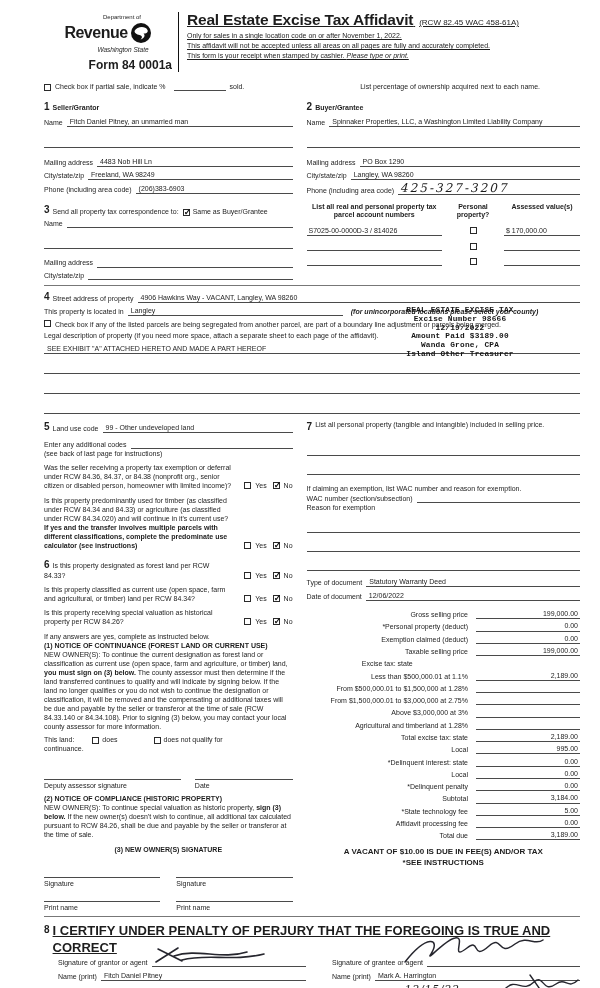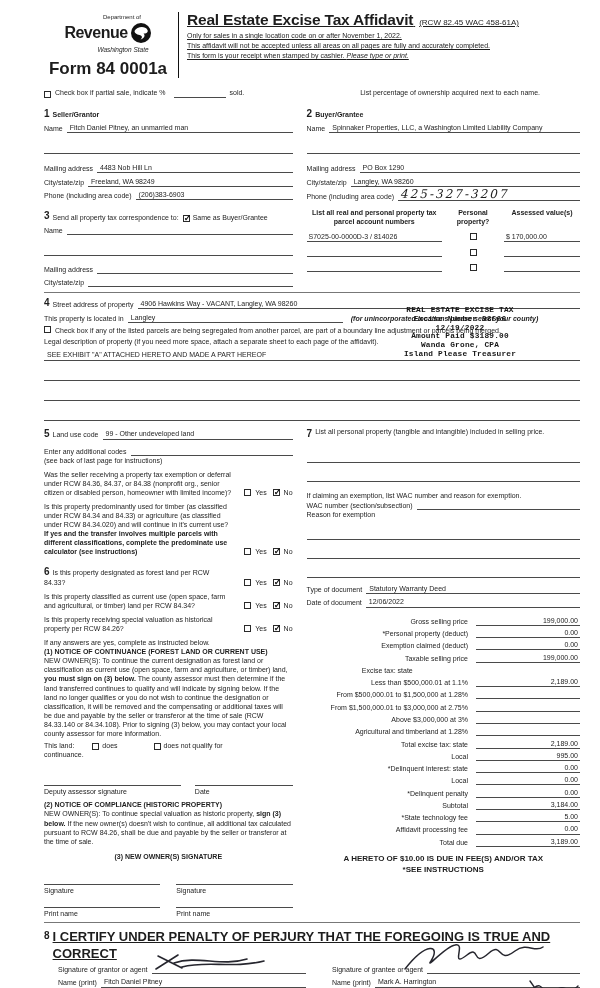--- a/index.html
+++ b/index.html
@@ -7,21 +7,21 @@
   body { font-family:"Liberation Sans", sans-serif; color:#1d1d1d; font-size:7px; line-height:1.3; position:relative; }
   .page { position:absolute; inset:0; padding:8px 20px 0 44px; }
 
   
   .hdr { display:flex; align-items:flex-start; }
   .logo { width:128px; flex:0 0 128px; padding-top:6px; text-align:center; }
   .dept { font-size:6px; margin-left:28px; }
   .rev { font-size:16px; font-weight:bold; letter-spacing:-0.5px; display:inline-block; }
   .revline { display:flex; align-items:center; justify-content:center; gap:2px; }
   .wast { font-style:italic; font-size:6.5px; margin-left:30px; }
-  .formno { font-weight:bold; font-size:17px; margin-top:4px; text-align:center; }
+  .formno { font-weight:bold; font-size:12px; margin-top:4px; text-align:right; }
   .hdr-div { width:0; border-left:1.5px solid #111; align-self:stretch; margin:4px 8px 2px 6px; }
   .titleblock { flex:1; padding-top:2px;text-decoration:underline; }
   .title { font-size:15.5px; font-weight:bold; display:inline; letter-spacing:-0.2px; }
   .titlercw { font-size:8px; display:inline; margin-left:4px; }
   .hsub { font-size:7px; margin-top:1px; }
   .it { font-style:italic; }
 
   
   .b { font-weight:bold; }
   .num { font-weight:bold; font-size:10px; margin-right:3px; }
@@ -232,21 +232,21 @@
       <span class="fill"></span>
     </div>
   </div>
 
   <div class="stamp">
     <div>REAL ESTATE EXCISE TAX</div>
     <div>Excise Number 98666</div>
     <div>12/19/2022</div>
     <div>Amount Paid $3189.00</div>
     <div>Wanda Grone, CPA</div>
-    <div>Island Please Treasurer</div>
+    <div>Island Other Treasurer</div>
   </div>
 
   <div class="cols" style="margin-top:6px">
 
     <div>
       <div>
         <div class="frow" style="margin-top:0">
             <span class="num">5</span>
             <span class="lbl">Land use code</span>
             <span class="fill">99 - Other undeveloped land</span>
@@ -401,21 +401,21 @@
           <span class="fv">3,184.00</span>
         <span class="fl">*State technology fee</span>
           <span class="fv">5.00</span>
         <span class="fl">Affidavit processing fee</span>
           <span class="fv">0.00</span>
         <span class="fl">Total due</span>
           <span class="fv">3,189.00</span>
       </div>
 
       <div class="minnote">
-        <div>A HERETO OF $10.00 IS DUE IN FEE(S) AND/OR TAX</div>
+        <div>A VACANT OF $10.00 IS DUE IN FEE(S) AND/OR TAX</div>
         <div>*SEE INSTRUCTIONS</div>
       </div>
     </div>
   </div>
 
   <div class="sec-rule" style="margin-top:4px"></div>
   <div class="s8">
     <div style="display:flex">
         <span class="num">8</span>
         <span class="hd">I CERTIFY UNDER PENALTY OF PERJURY THAT THE FOREGOING IS TRUE AND CORRECT</span>

